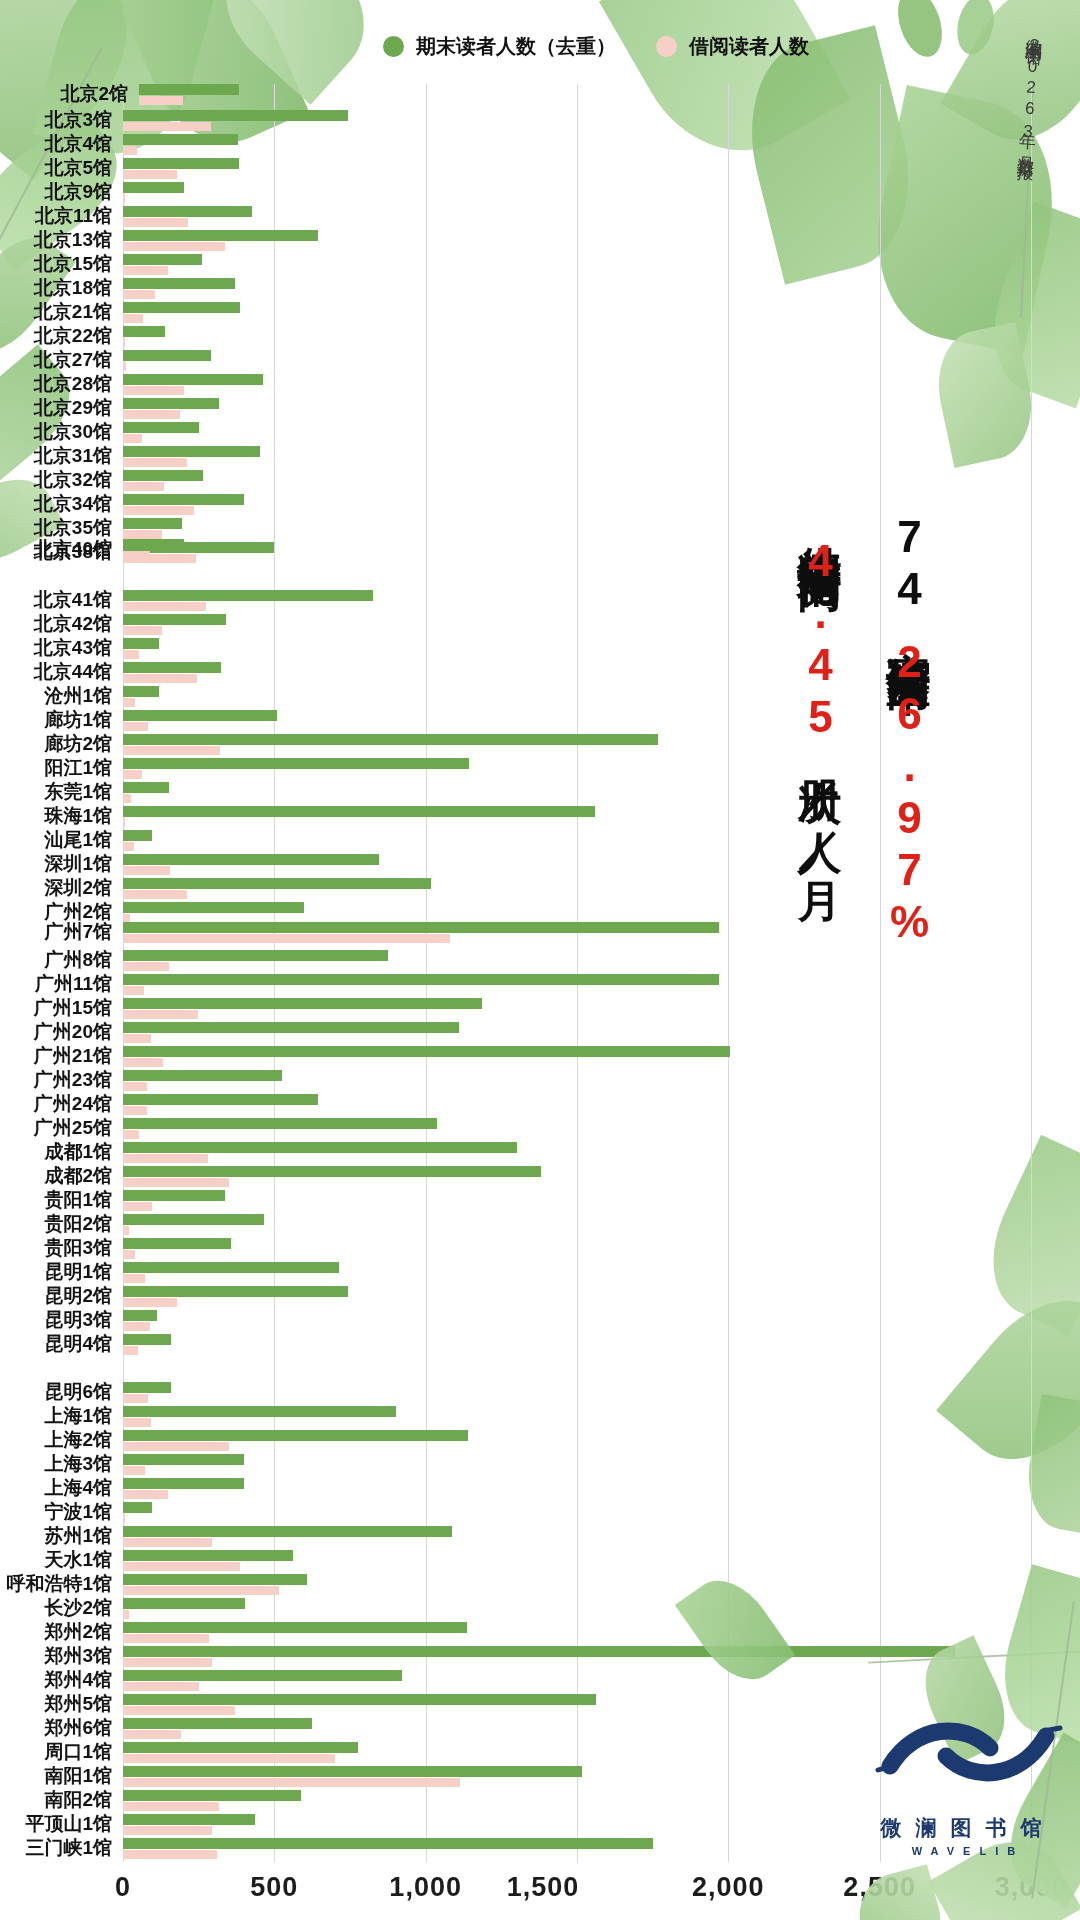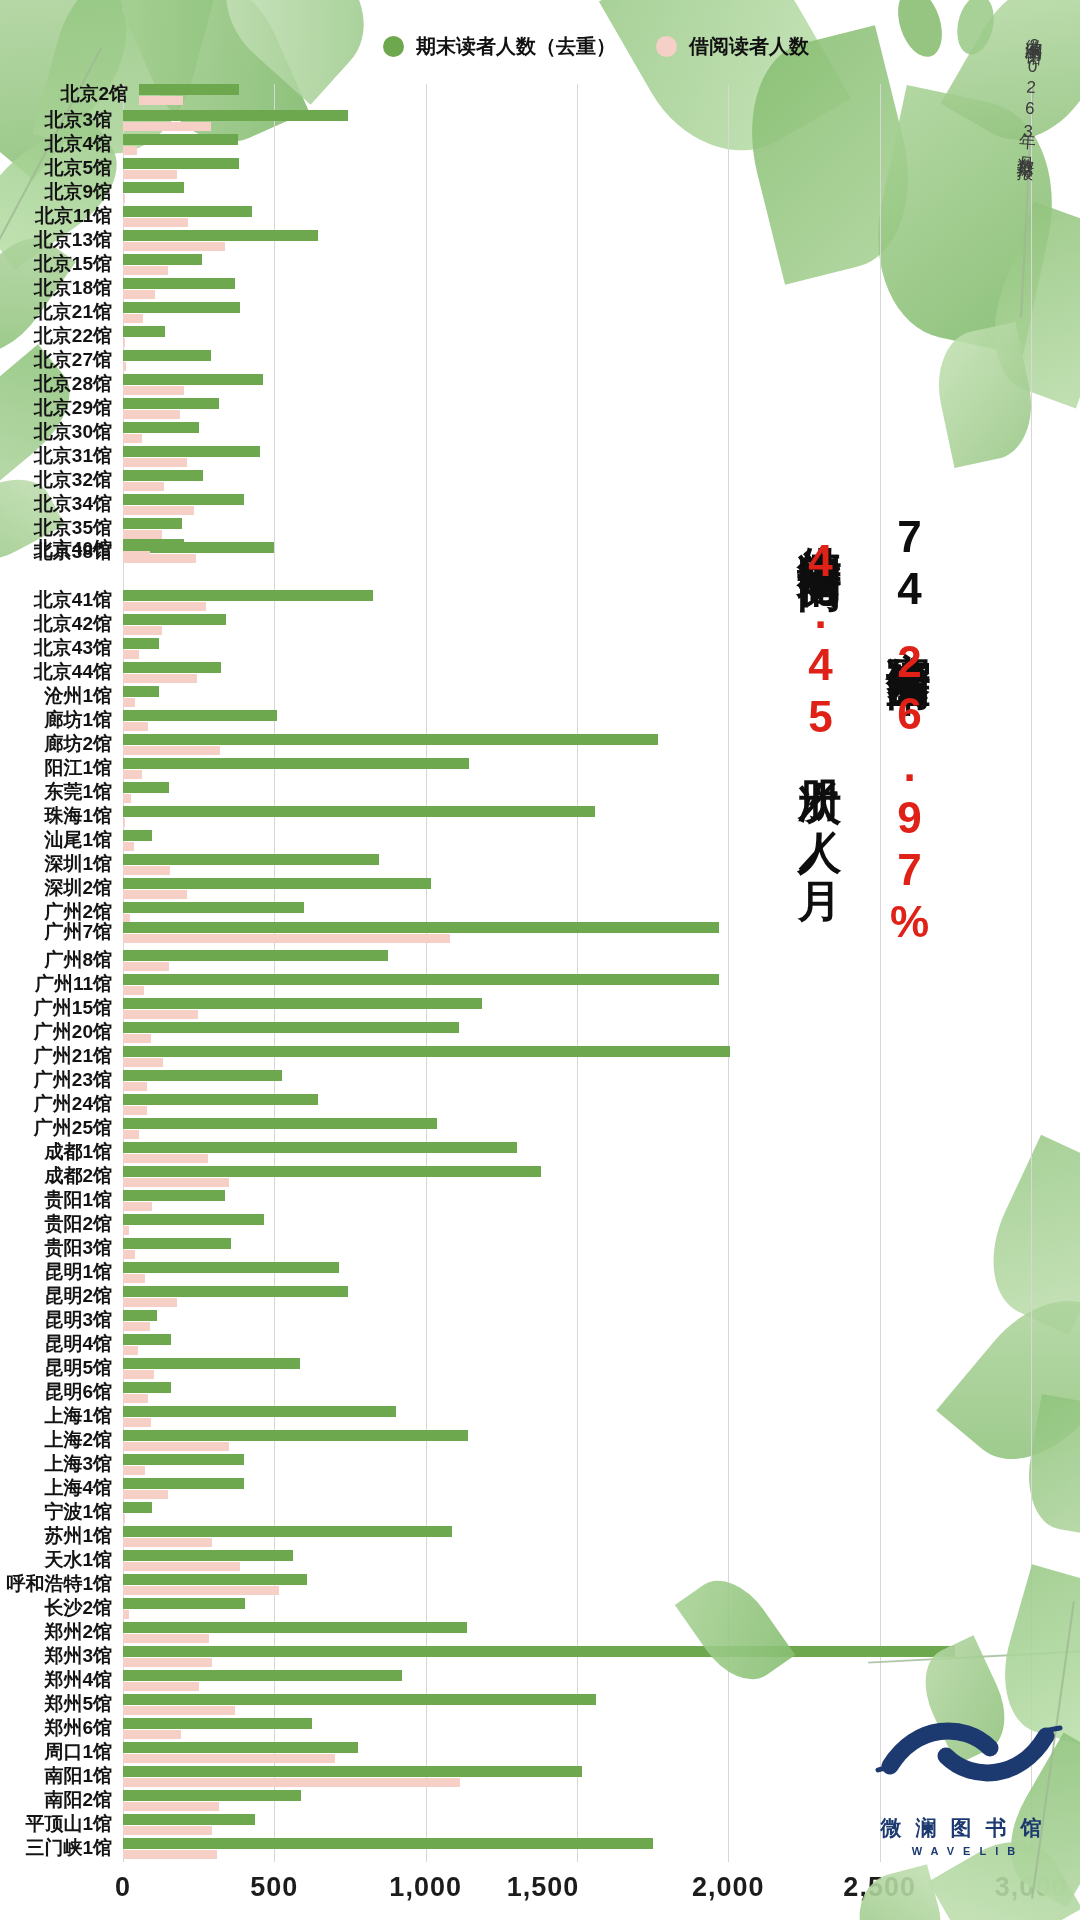--- a/index.html
+++ b/index.html
@@ -366,25 +366,20 @@
       <div class="bar-row" style="top: 1308px;">
         <div class="row-label">昆明3馆</div>
         <div class="bar green" style="width: 33.596px; background: rgb(109, 168, 79);"></div>
         <div class="bar pink" style="width: 26.9373px; background: rgb(246, 207, 199);"></div>
       </div>
       <div class="bar-row" style="top: 1332px;">
         <div class="row-label">昆明4馆</div>
         <div class="bar green" style="width: 48.4267px; background: rgb(109, 168, 79);"></div>
         <div class="bar pink" style="width: 15.1333px; background: rgb(246, 207, 199);"></div>
       </div>
-      <div class="bar-row" style="top: 1356px;">
-        <div class="row-label">昆明5馆</div>
-        <div class="bar green" style="width: 176.757px; background: rgb(109, 168, 79);"></div>
-        <div class="bar pink" style="width: 30.5693px; background: rgb(246, 207, 199);"></div>
-      </div>
       <div class="bar-row" style="top: 1380px;">
         <div class="row-label">昆明6馆</div>
         <div class="bar green" style="width: 48.4267px; background: rgb(109, 168, 79);"></div>
         <div class="bar pink" style="width: 25.1213px; background: rgb(246, 207, 199);"></div>
       </div>
       <div class="bar-row" style="top: 1404px;">
         <div class="row-label">上海1馆</div>
         <div class="bar green" style="width: 272.703px; background: rgb(109, 168, 79);"></div>
         <div class="bar pink" style="width: 27.5427px; background: rgb(246, 207, 199);"></div>
       </div>

